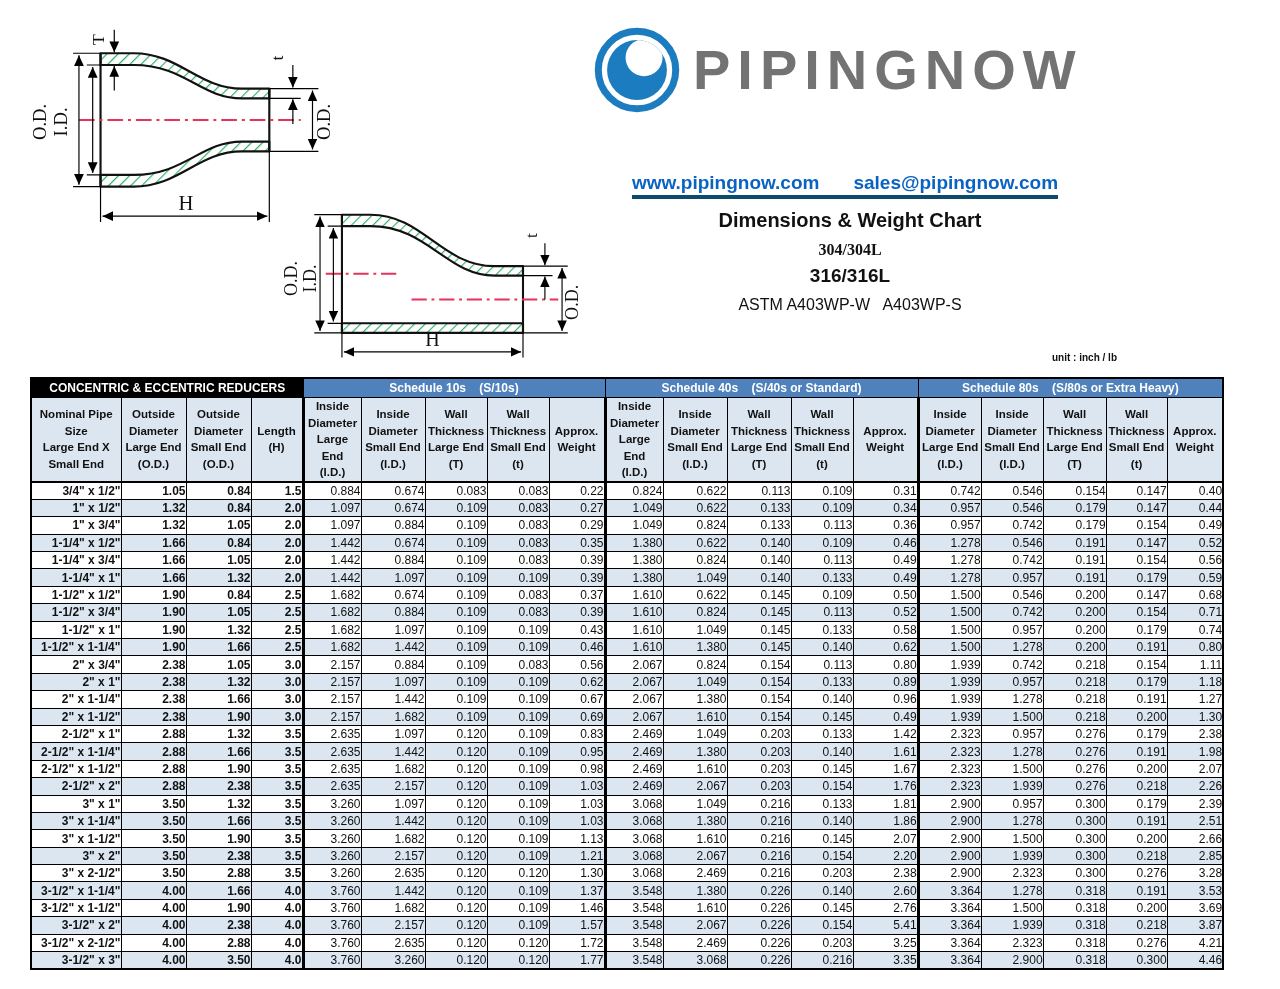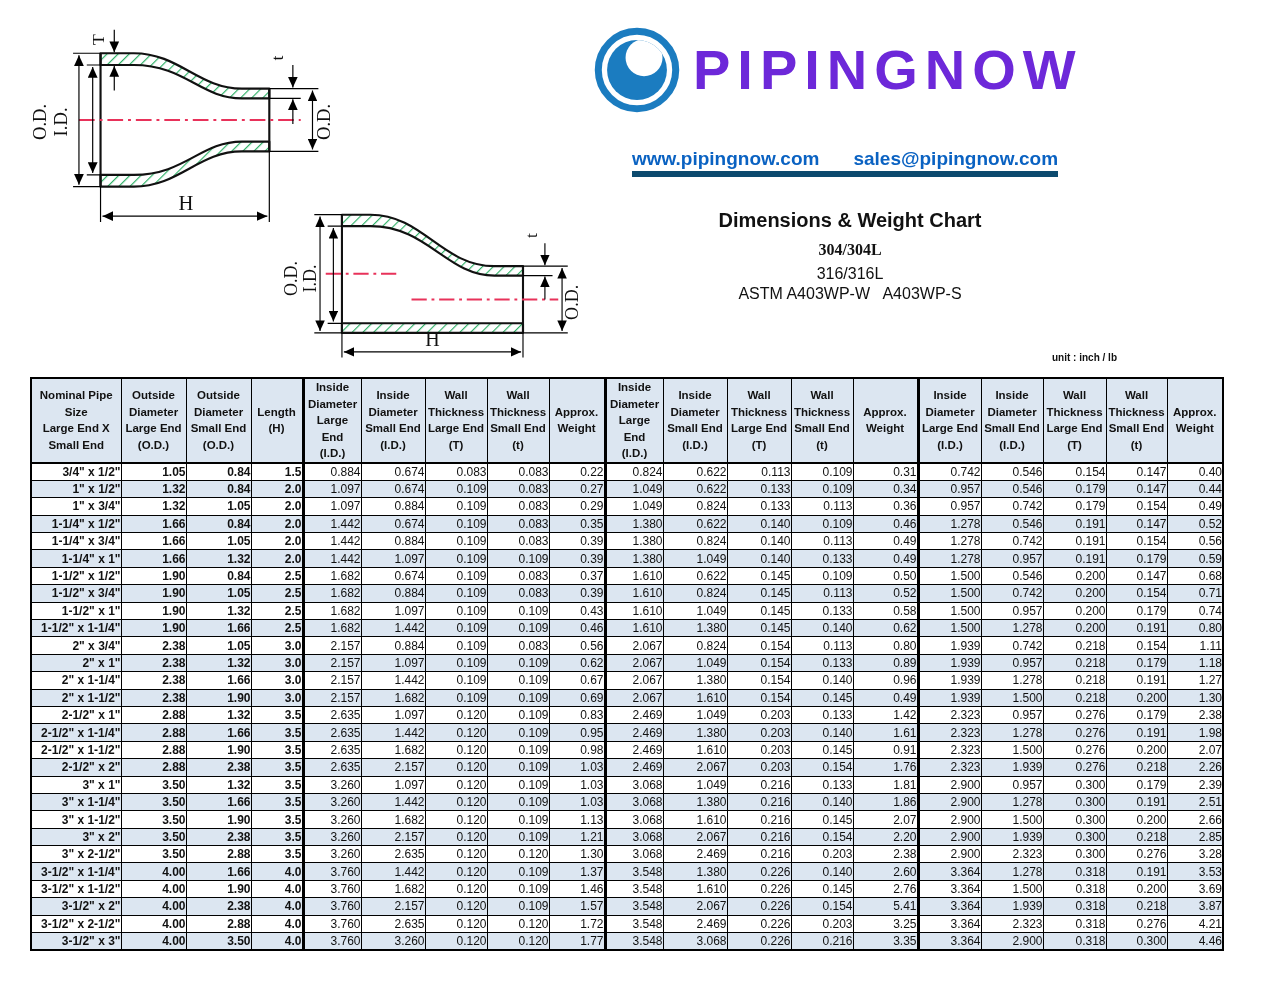--- a/index.html
+++ b/index.html
@@ -8,34 +8,34 @@
 
   
   .diagram { position:absolute; }
   .diagram.concentric { left:24px;  top:14px;  width:314px; }
   .diagram.eccentric  { left:280px; top:188px; width:324px; }
   .dim-label { font-family:"Liberation Serif", serif; fill:#111; }
 
   
   .logo { position:absolute; left:593px; top:26px; display:flex; align-items:center; gap:12px; }
   .logo-mark { width:88px; height:88px; }
-  .logo-text { font-size:56px; font-weight:700; letter-spacing:7px; color:#6d28d9; line-height:1; }
+  .logo-text { font-size:56px; font-weight:700; letter-spacing:7px; color:#737373; line-height:1; }
 
   
   .links { position:absolute; left:600px; top:148px; width:490px; text-align:center; }
-  .links-inner { display:inline-block; border-bottom:6px solid #0c4a6e; padding-bottom:1px; }
+  .links-inner { display:inline-block; border-bottom:4px solid #0c4a6e; padding-bottom:1px;margin-top:24px; }
   .link { font-size:19px; font-weight:700; color:#0a62c2; cursor:pointer; }
   .link-gap { display:inline-block; width:34px; }
 
   
   .titleblock { position:absolute; left:600px; top:209px; width:500px; text-align:center; }
   .t1 { font-size:21px;  font-weight:700; margin-bottom:7px; }
   .t2 { font-size:20px;  font-weight:700; margin-bottom:9px;text-align:center; }
   .t3 { font-size:16px;  font-weight:700; margin-bottom:6px;font-family:Liberation Serif, serif; }
-  .t4 { font-size:16px;  font-weight:400; margin-bottom:2px; }
+  .t4 { font-size:19px;  font-weight:700; margin-bottom:9px; }
   .t5 { font-size:16px;  font-weight:400; white-space:pre; }
 
   .unit-note { position:absolute; left:1052px; top:352px; font-size:10px; font-weight:700; }
 
   
   table.sheet { position:absolute; left:30px; top:377px; width:1192px;
                 border-collapse:collapse; table-layout:fixed;
                 border:2.5px solid #000; }
   table.sheet th, table.sheet td { border:1px solid #000; padding:0; overflow:hidden; }
 
@@ -180,20 +180,26 @@
         <col style="width: 64px;">
         <col style="width: 62px;">
         <col style="width: 65px;">
         <col style="width: 63px;">
         <col style="width: 62px;">
         <col style="width: 63px;">
         <col style="width: 61px;">
         <col style="width: 56px;">
       </colgroup>
     <thead>
+      <tr class="group-row" id="grow">
+          <th colspan="4" class="gh-black">CONCENTRIC &amp; ECCENTRIC REDUCERS</th>
+          <th colspan="5" class="gh-blue">Schedule 10s    (S/10s)</th>
+          <th colspan="5" class="gh-blue">Schedule 40s    (S/40s or Standard)</th>
+          <th colspan="5" class="gh-blue">Schedule 80s    (S/80s or Extra Heavy)</th>
+        </tr>
       <tr class="col-row" id="crow">
           <th>
             <div>Nominal Pipe</div>
             <div>Size</div>
             <div>Large End X</div>
             <div>Small End</div>
           </th>
           <th>
             <div>Outside</div>
             <div>Diameter</div>
@@ -640,21 +646,21 @@
           <td class="dim">3.5</td>
           <td class="gs">2.635</td>
           <td>1.682</td>
           <td>0.120</td>
           <td>0.109</td>
           <td>0.98</td>
           <td class="gs">2.469</td>
           <td>1.610</td>
           <td>0.203</td>
           <td>0.145</td>
-          <td>0.91</td>
+          <td>1.67</td>
           <td class="gs">2.323</td>
           <td>1.500</td>
           <td>0.276</td>
           <td>0.200</td>
           <td>2.07</td>
         </tr>
         <tr class="alt">
           <td class="dim">2-1/2" x 2"</td>
           <td class="dim">2.88</td>
           <td class="dim">2.38</td>

